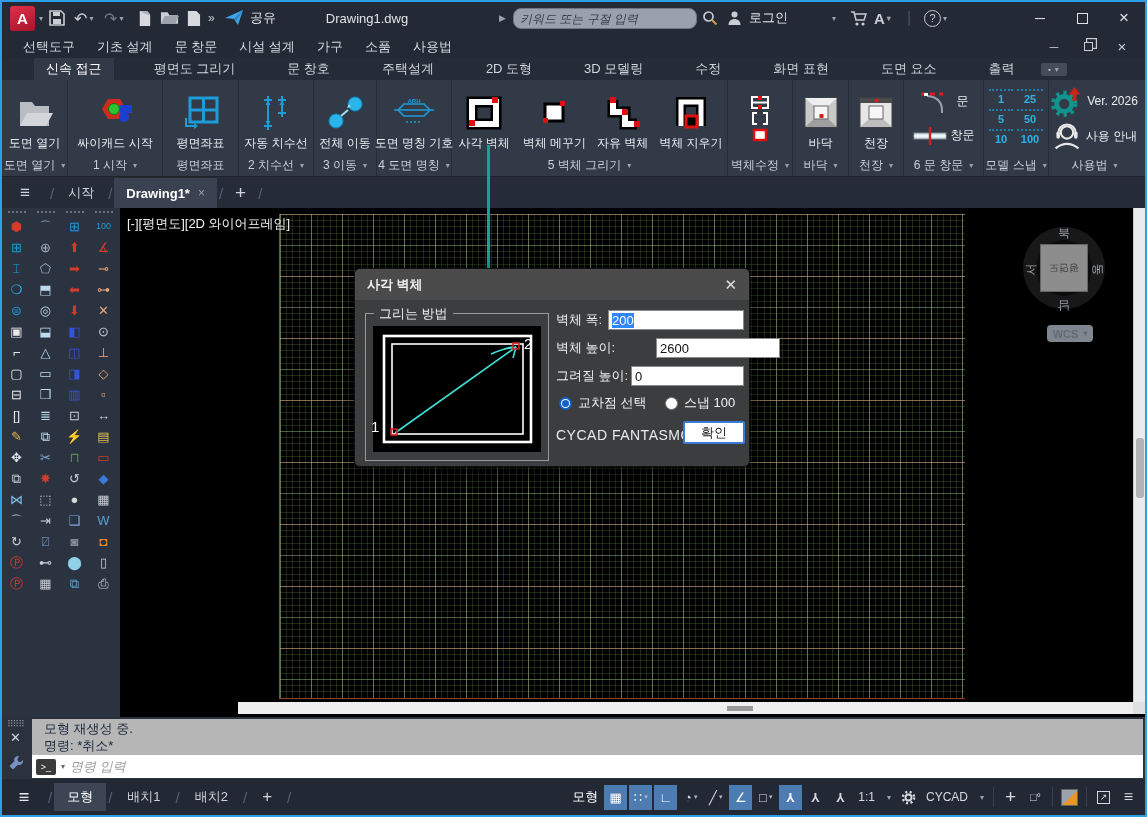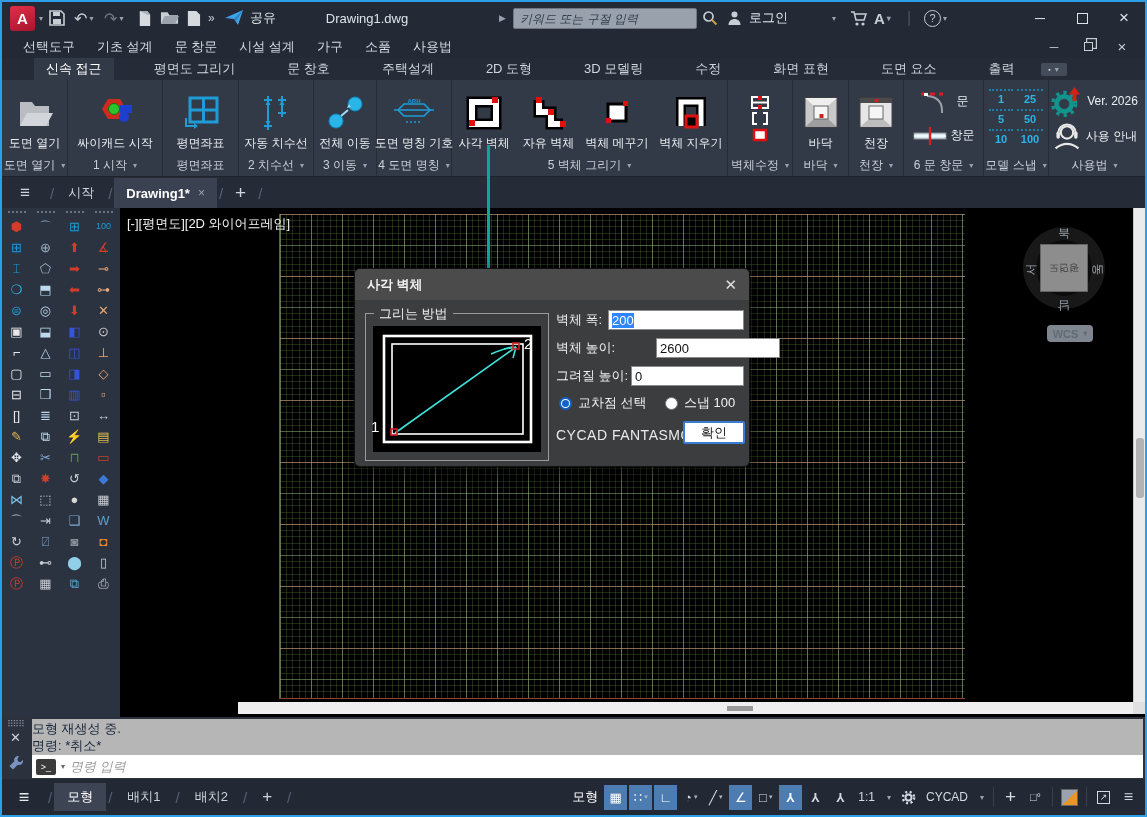--- a/index.html
+++ b/index.html
@@ -4,21 +4,21 @@
 <style>
   html,body{margin:0;padding:0;background:#111;}
   *{box-sizing:border-box;font-family:"Liberation Sans",sans-serif;}
   #app{position:relative;width:1147px;height:817px;background:#252b37;border:2px solid #2b9fe8;overflow:hidden;}
   
   #titlebar{position:absolute;left:0;top:0;width:100%;height:33px;background:#232a35;}
   .tb-ic{position:absolute;top:4px;height:24px;display:flex;align-items:center;justify-content:center;color:#c8cdd4;}
   .caret{font-size:8px;color:#9aa3ae;margin-left:2px;}
   #app-logo{left:8px;width:25px;height:25px;background:linear-gradient(160deg,#e03048,#a8142c);border-radius:3px;color:#fff;font-weight:bold;font-size:15px;}
   .tb-txt{color:#dfe3e8;font-size:13px;}
-  #search-box{position:absolute;left:511px;top:6px;width:184px;height:21px;background:#99a1ac;border:1px solid #6d7682;border-radius:2px;color:#323d4a;font-size:12px;font-style:italic;padding:0 6px;}
+  #search-box{position:absolute;left:511px;top:6px;width:184px;height:21px;background:#99a1ac;border:1px solid #6d7682;border-radius:8px;color:#323d4a;font-size:12px;font-style:italic;padding:0 6px;}
   #search-box::placeholder{color:#323d4a;font-style:italic;}
   .winbtn{position:absolute;top:0;width:42px;height:32px;display:flex;align-items:center;justify-content:center;color:#dfe3e8;font-size:14px;}
   
   #menubar{position:absolute;left:0;top:33px;width:100%;height:23px;background:#232a35;display:flex;align-items:center;padding-left:10px;}
   .menu-item{color:#d5dbe3;font-size:13px;padding:0 11px;height:100%;display:flex;align-items:center;}
   .docwin{position:absolute;top:0;width:34px;height:23px;display:flex;align-items:center;justify-content:center;color:#c9ced5;font-size:12px;}
   
   #ribbontabs{position:absolute;left:0;top:56px;width:100%;height:22px;background:#262c37;display:flex;align-items:stretch;padding-left:4px;}
   .rtab{color:#cfd6de;font-size:13px;padding:0 12px;display:flex;align-items:center;margin-left:28px;}
   .rtab.active{background:#333a47;color:#ffffff;}
@@ -85,21 +85,21 @@
   .dlg-input{height:20px;background:#fff;border:1px solid #8a8a8a;color:#111;font-size:13px;padding:0 3px;}
   .radio{width:13px;height:13px;border-radius:50%;background:#fff;border:1px solid #777;display:inline-flex;align-items:center;justify-content:center;margin-right:6px;}
   .radio.checked{border:2px solid #1262c8;}
   .radio.checked i{width:7px;height:7px;border-radius:50%;background:#1262c8;}
   #ok-btn{position:absolute;left:328px;top:152px;width:62px;height:23px;background:#fff;border:2px solid #3a7bd5;border-radius:2px;color:#111;font-size:13px;display:flex;align-items:center;justify-content:center;}
   #brand{position:absolute;left:201px;top:158px;color:#eaeaea;font-size:14px;letter-spacing:.5px;}
   .sel{background:#2f86ff;color:#fff;}
   
   #cmd{position:absolute;left:0;top:715px;width:100%;height:62px;background:#2b313d;}
   #cmd-rail{position:absolute;left:0;top:0;width:30px;height:100%;color:#8a93a0;}
-  #cmd-hist{position:absolute;left:30px;top:2px;right:2px;height:36px;background:#b6b6b6;color:#17253a;font-size:13px;padding:1px 0;line-height:17px;}
+  #cmd-hist{position:absolute;left:30px;top:2px;right:2px;height:36px;background:#b6b6b6;color:#17253a;font-size:13px;padding:1px 12px;line-height:17px;}
   #cmd-input-row{position:absolute;left:30px;top:38px;right:2px;height:23px;background:#fff;display:flex;align-items:center;padding-left:4px;gap:3px;}
   #cmd-chip{width:20px;height:16px;background:#3a3a3a;border-radius:2px;color:#fff;font-size:9px;display:flex;align-items:center;justify-content:center;}
   #cmd-input{flex:1;border:none;outline:none;font-size:13px;font-style:italic;color:#9a9a9a;height:100%;}
   #cmd-input::placeholder{color:#9a9a9a;font-style:italic;}
   
   #statusbar{position:absolute;left:0;top:777px;width:100%;height:36px;background:#222834;display:flex;align-items:center;}
   #statusbar .ham{width:44px;text-align:center;color:#e6eaef;font-size:18px;}
   .ltab{color:#cfd4db;font-size:13px;padding:5px 13px;}
   .ltab.active{background:#3d4554;color:#fff;}
   #sb-right{position:absolute;right:5px;top:4px;height:28px;display:flex;align-items:center;gap:2px;}
@@ -354,41 +354,41 @@
           <span class="bicon">
               <svg width="38" height="36" viewBox="0 0 38 36">
                 <rect x="7" y="7" width="24" height="22" fill="none" stroke="#000" stroke-width="11"></rect>
                 <rect x="7" y="7" width="24" height="22" fill="none" stroke="#fff" stroke-width="6"></rect>
                 <rect x="27" y="2" width="6" height="6" fill="#e01010"></rect>
                 <rect x="4" y="25" width="6" height="6" fill="#e01010"></rect>
               </svg>
             </span>
           <span class="blabel">사각 벽체</span>
         </div>
+        <div class="bigbtn" style="width:74px">
+          <span class="bicon">
+              <svg width="36" height="36" viewBox="0 0 36 36">
+                <rect x="9" y="9" width="18" height="17" fill="#fff" stroke="#000" stroke-width="3"></rect>
+                <rect x="24" y="6" width="5" height="5" fill="#e01010"></rect>
+                <rect x="7" y="23" width="5" height="5" fill="#e01010"></rect>
+              </svg>
+            </span>
+          <span class="blabel">벽체 메꾸기</span>
+        </div>
         <div class="bigbtn" style="width:62px">
           <span class="bicon">
               <svg width="38" height="36" viewBox="0 0 38 36">
                 <path d="M9 5v12h12v12h12" fill="none" stroke="#000" stroke-width="11"></path>
                 <path d="M9 5v12h12v12h12" fill="none" stroke="#fff" stroke-width="6"></path>
                 <rect x="6" y="2" width="6" height="6" fill="#e01010"></rect>
                 <rect x="18" y="14" width="6" height="6" fill="#e01010"></rect>
                 <rect x="30" y="26" width="6" height="6" fill="#e01010"></rect>
               </svg>
             </span>
           <span class="blabel">자유 벽체</span>
-        </div>
-        <div class="bigbtn" style="width:74px">
-          <span class="bicon">
-              <svg width="36" height="36" viewBox="0 0 36 36">
-                <rect x="9" y="9" width="18" height="17" fill="#fff" stroke="#000" stroke-width="3"></rect>
-                <rect x="24" y="6" width="5" height="5" fill="#e01010"></rect>
-                <rect x="7" y="23" width="5" height="5" fill="#e01010"></rect>
-              </svg>
-            </span>
-          <span class="blabel">벽체 메꾸기</span>
         </div>
         <div class="bigbtn" style="width:74px">
           <span class="bicon">
               <svg width="38" height="36" viewBox="0 0 38 36">
                 <path d="M9 31V7h20v24" fill="none" stroke="#000" stroke-width="10"></path>
                 <path d="M9 31V7h20v24" fill="none" stroke="#fff" stroke-width="5"></path>
                 <rect x="14" y="21" width="11" height="11" fill="#000" stroke="#e01010" stroke-width="3"></rect>
               </svg>
             </span>
           <span class="blabel">벽체 지우기</span>

